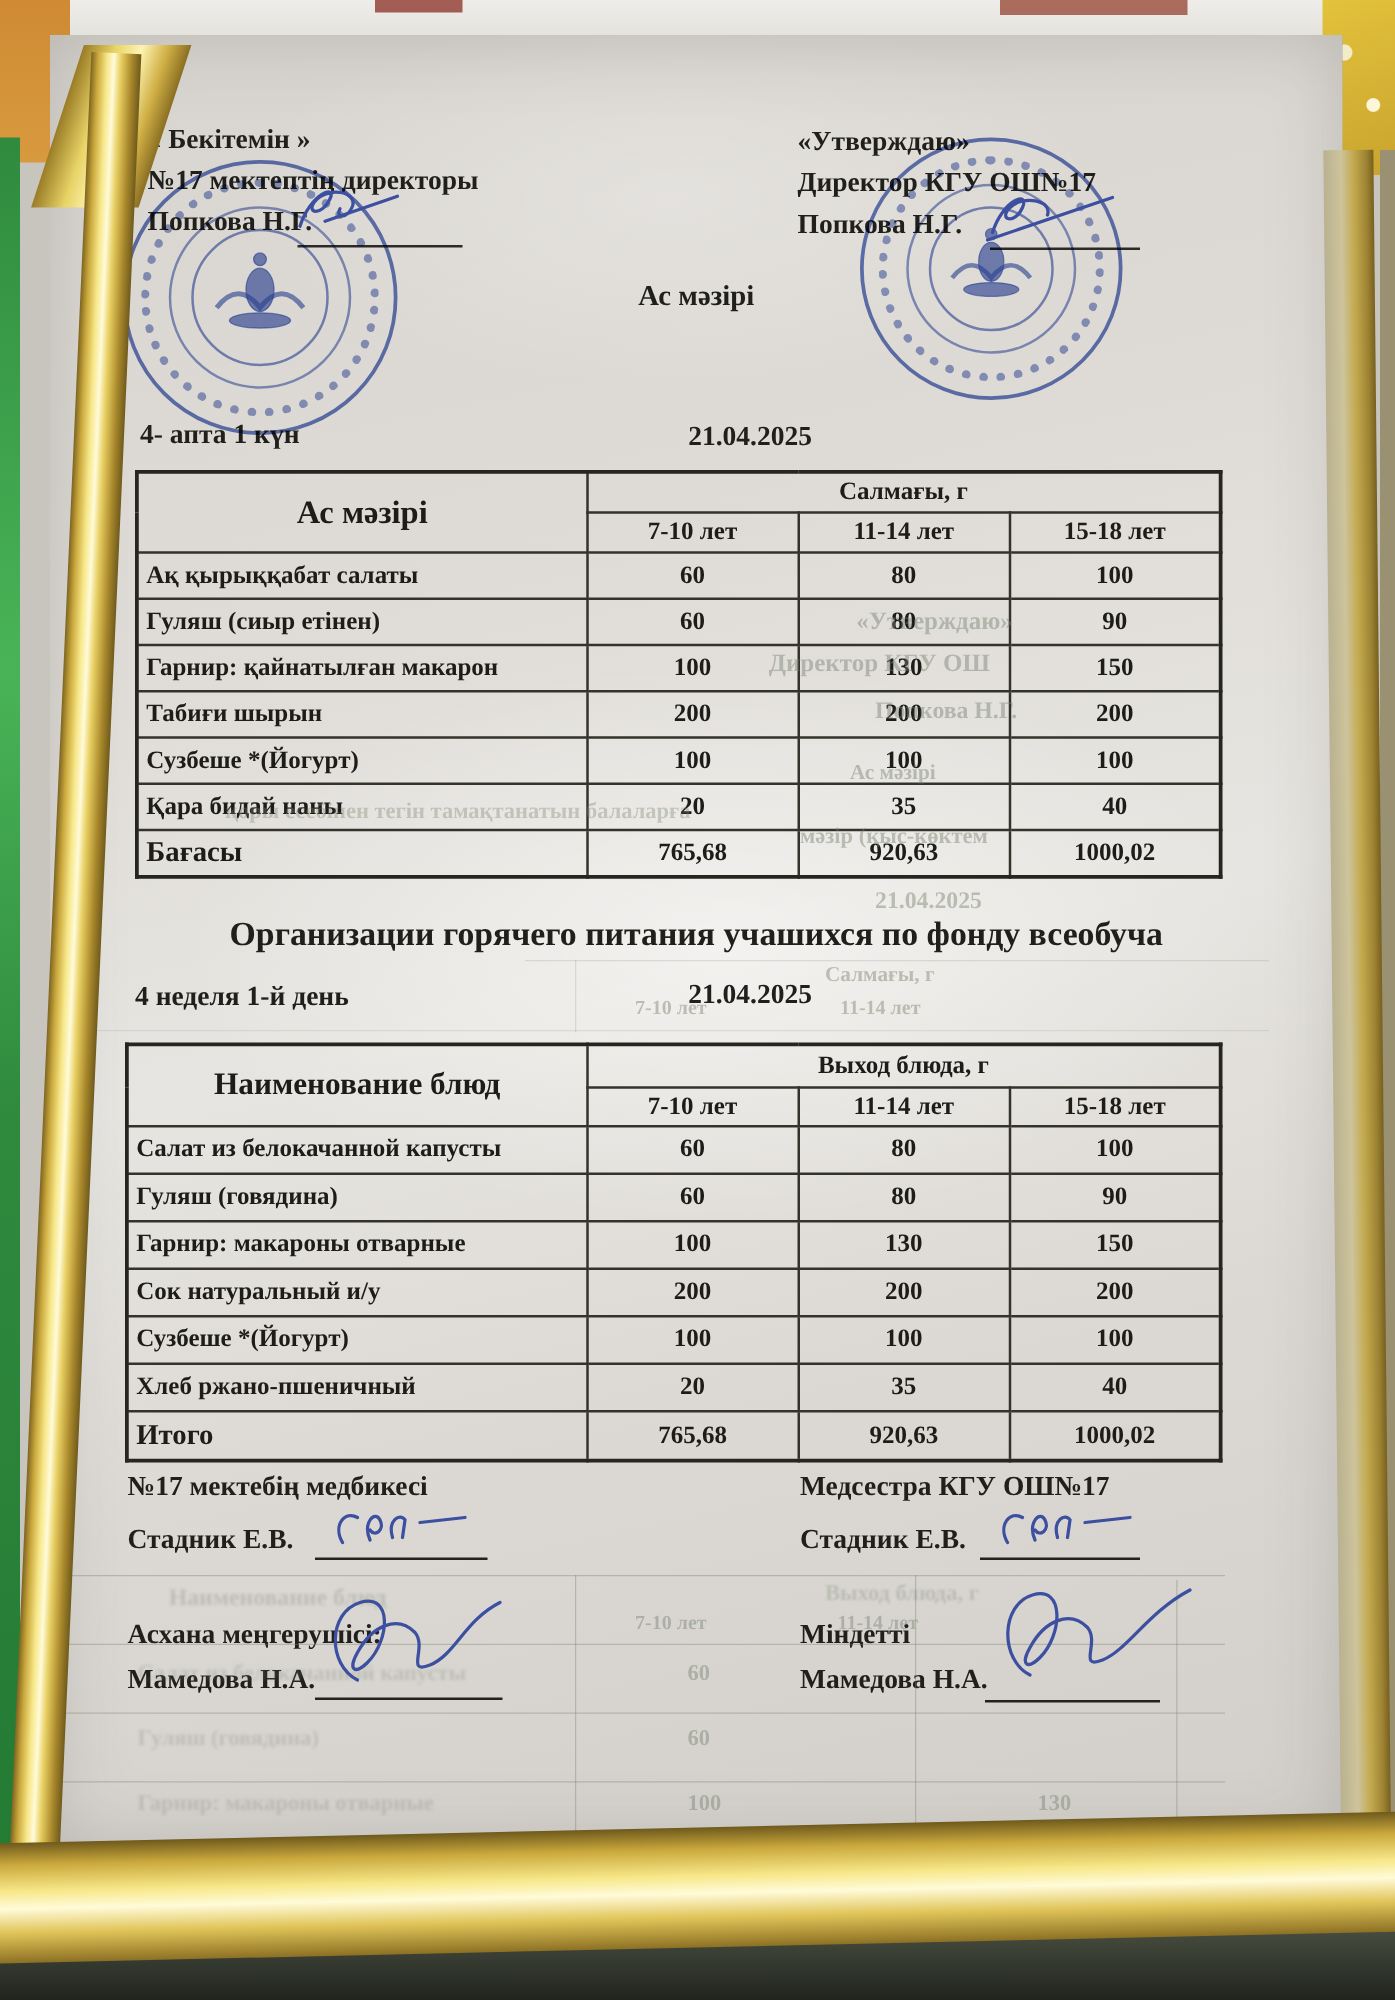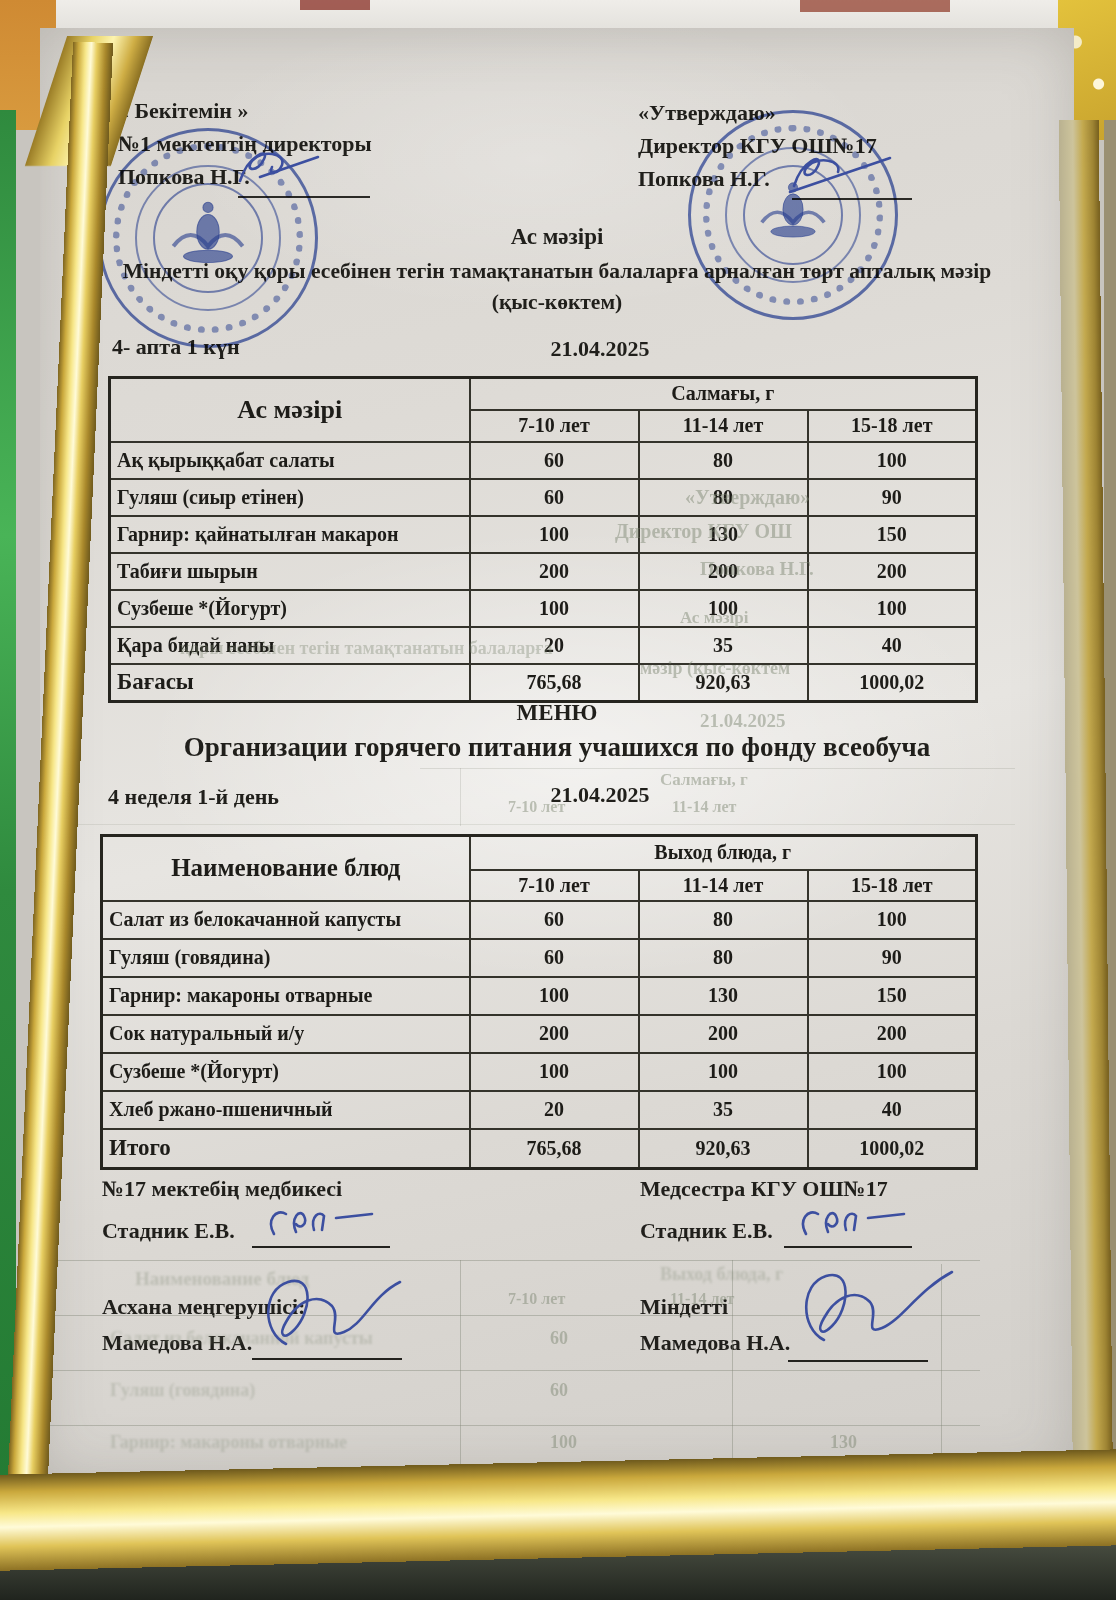--- a/index.html
+++ b/index.html
@@ -73,21 +73,21 @@
 <div class="abs top-red1"></div>
 <div class="abs top-red2"></div>
 <div class="abs bg-orange"></div>
 <div class="abs bg-green-left"></div>
 <div class="abs bg-yellow-tr"></div>
 
 <div class="abs paper">
 
   <div class="abs" style="left:78px;top:70px;">
     <div class="hline">« Бекітемін »</div>
-    <div class="hline" style="margin-top:7px;">№1 мектептің директоры</div>
+    <div class="hline" style="margin-top:7px;">№17 мектептің директоры</div>
     <div class="hline" style="margin-top:7px;">Попкова Н.Г.</div>
   </div>
   <svg class="abs sig" style="left:190px;top:115px;" width="110" height="55" viewBox="0 0 110 55">
     <path d="M10,38 C18,12 40,4 34,16 C28,30 14,28 22,18 C32,6 56,10 52,22 C48,32 38,32 42,24"></path>
     <path d="M30,34 L88,14"></path>
   </svg>
   <div class="abs underline" style="left:198px;top:168px;width:132px;"></div>
 
   <div class="abs" style="left:598px;top:72px;">
     <div class="hline">«Утверждаю»</div>
@@ -121,21 +121,20 @@
       <g fill="rgba(45,72,170,.62)" stroke="rgba(45,72,170,.6)">
         <circle cx="50" cy="20" r="5"></circle>
         <ellipse cx="50" cy="44" rx="11" ry="17"></ellipse>
         <path d="M16,58 Q33,36 50,58 Q67,36 84,58" fill="none" stroke-width="4"></path>
         <ellipse cx="50" cy="68" rx="24" ry="6"></ellipse>
       </g>
     </svg>
   </div>
 
   <div class="abs t" style="left:0;top:196px;width:1034px;text-align:center;font-size:23px;">Ас  мәзірі</div>
-  <div class="abs t" style="left:67px;top:228px;width:900px;text-align:center;font-size:21.5px;line-height:31px;">Міндетті оқу қоры есебінен  тегін тамақтанатын балаларға арналған төрт  апталық мәзір (қыс-көктем)</div>
 
   <div class="abs t" style="left:72px;top:306px;font-size:22px;">4- апта  1 күн</div>
   <div class="abs t" style="left:470px;top:308px;width:180px;text-align:center;font-size:22px;">21.04.2025</div>
 
   <table class="menu abs" style="left:68px;top:348px;width:867px;">
     <colgroup>
         <col style="width:360px">
         <col style="width:169px">
         <col style="width:169px">
         <col style="width:169px">
@@ -188,21 +187,20 @@
     </tr>
     <tr style="height:38px;">
       <td class="totname">Бағасы</td>
       <td class="num">765,68</td>
       <td class="num">920,63</td>
       <td class="num">1000,02</td>
     </tr>
   </tbody>
     </table>
 
-  <div class="abs t" style="left:0;top:672px;width:1034px;text-align:center;font-size:23px;">МЕНЮ</div>
   <div class="abs t" style="left:0;top:704px;width:1034px;text-align:center;font-size:27px;">Организации горячего питания учашихся по фонду всеобуча</div>
 
   <div class="abs gline" style="left:380px;top:740px;width:595px;height:1px;opacity:.5;"></div>
   <div class="abs gline" style="left:420px;top:740px;width:1px;height:58px;opacity:.5;"></div>
   <div class="abs gline" style="left:0px;top:796px;width:975px;height:1px;opacity:.4;"></div>
   <div class="abs t" style="left:68px;top:756px;font-size:22px;">4 неделя  1-й день</div>
   <div class="abs t" style="left:470px;top:754px;width:180px;text-align:center;font-size:22px;">21.04.2025</div>
 
   <table class="menu abs" style="left:60px;top:806px;width:875px;">
     <colgroup>

